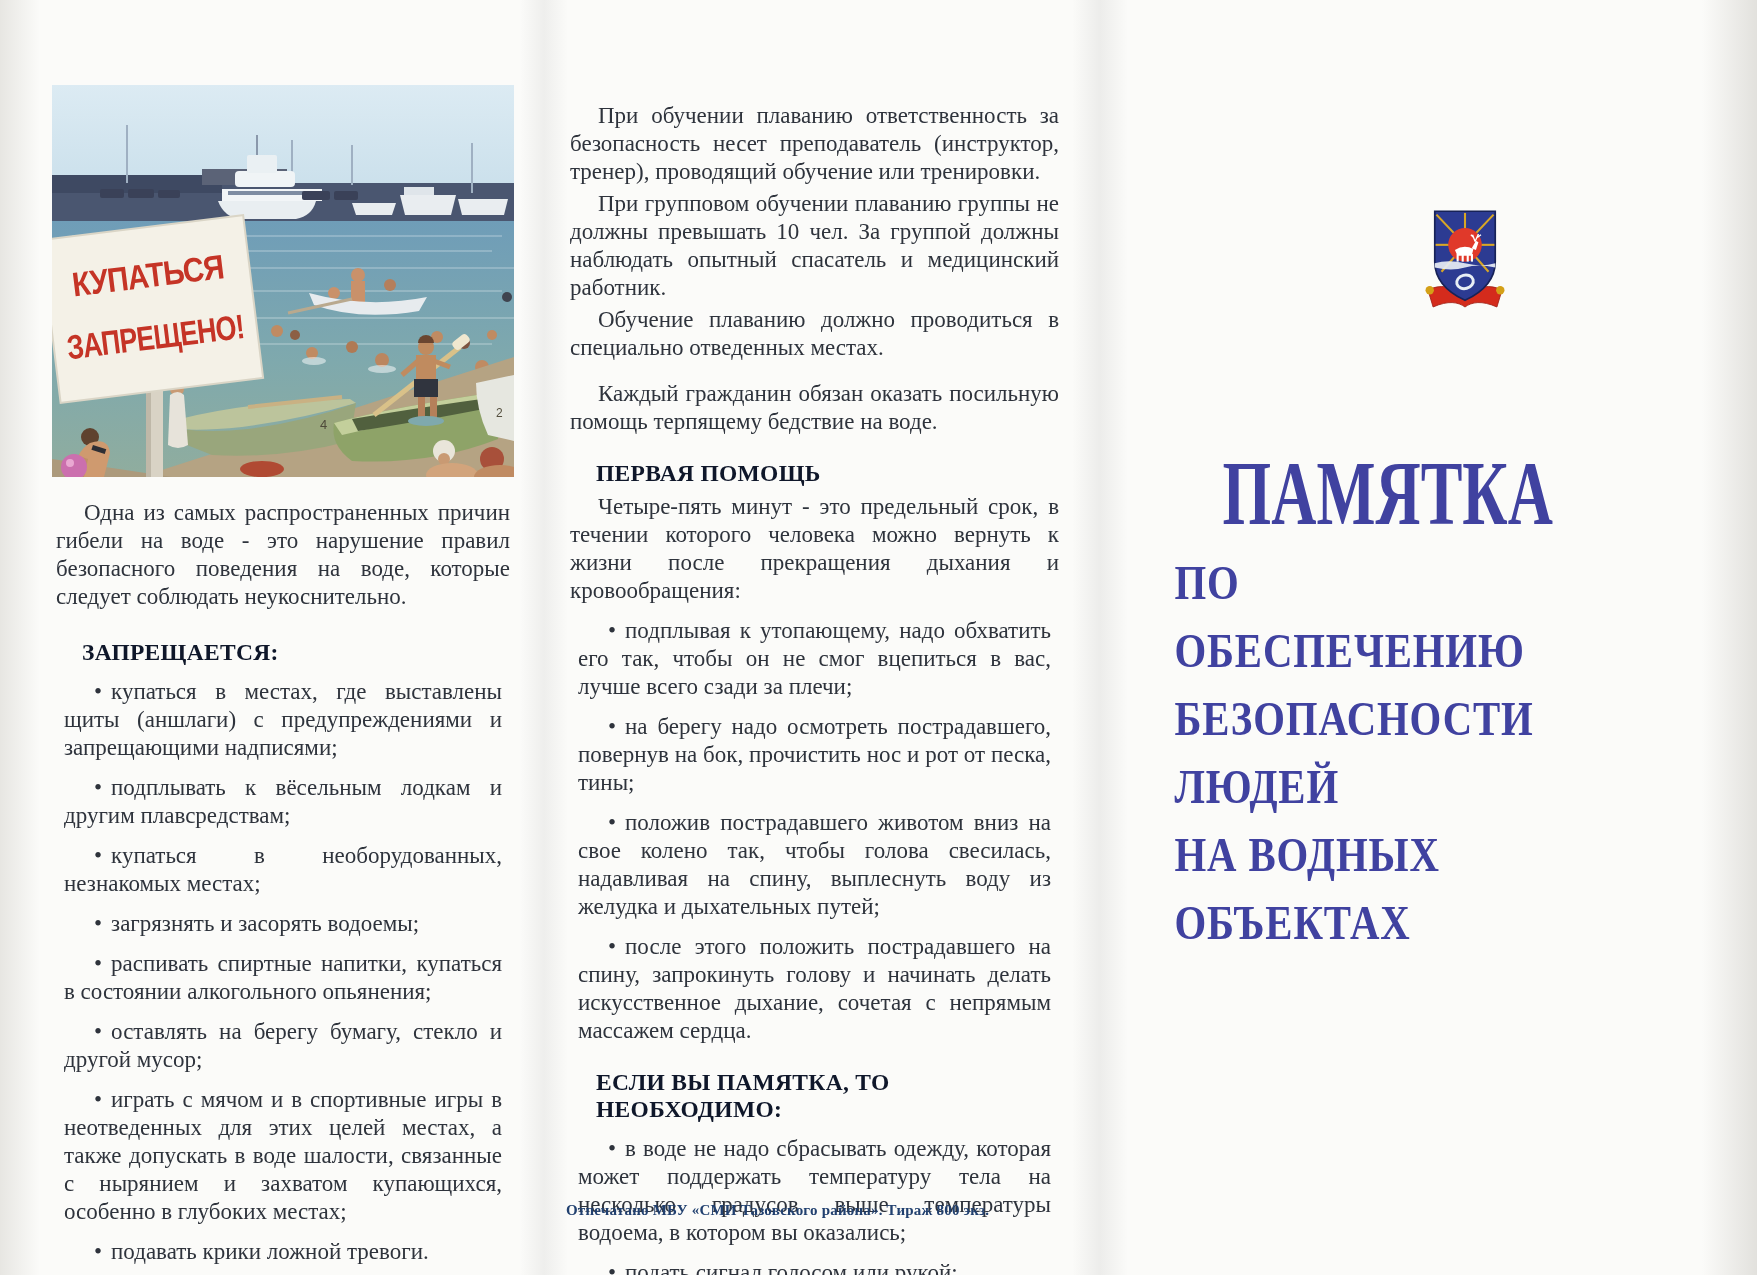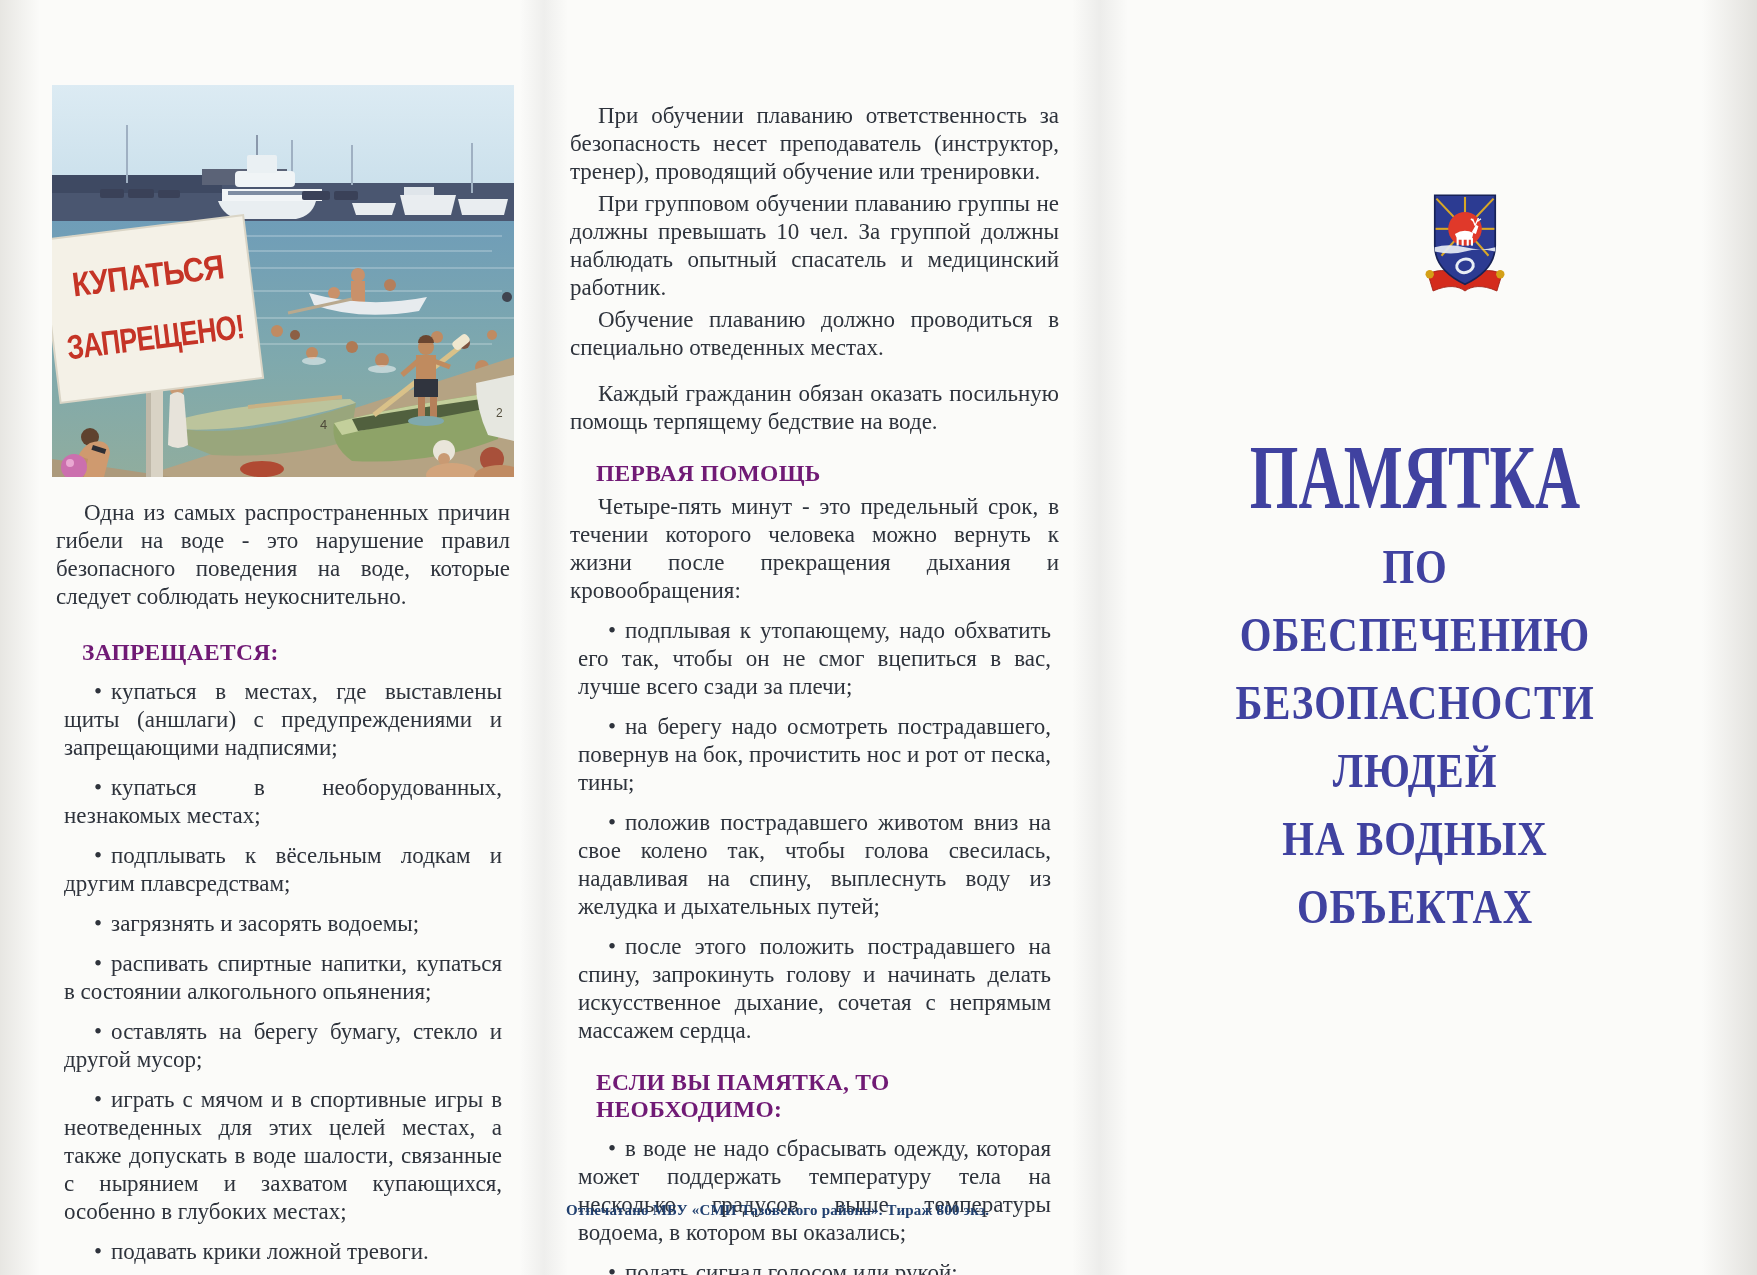--- a/index.html
+++ b/index.html
@@ -11,31 +11,31 @@
   .edge{position:absolute;top:0;height:100%;pointer-events:none}
   .edge-left{left:0;width:40px;background:linear-gradient(to right,#e7e6e2,rgba(231,230,226,0))}
   .edge-right{right:0;width:55px;background:linear-gradient(to left,#e2e1dd,rgba(226,225,221,0))}
   .fold{position:absolute;top:0;height:100%;pointer-events:none}
   .fold-1{left:520px;width:48px;background:linear-gradient(to right,rgba(90,90,90,0),rgba(90,90,90,.08),rgba(90,90,90,0))}
   .fold-2{left:1072px;width:56px;background:linear-gradient(to right,rgba(90,90,90,0),rgba(90,90,90,.09),rgba(90,90,90,0))}
 
   .col{position:absolute}
   .col-left{left:52px;top:85px;width:462px}
   .col-mid{left:566px;top:98px;width:497px}
-  .col-right{left:1132px;top:0;width:566px;text-align:center}
+  .col-right{left:1132px;top:16px;width:566px;}
 
   .photo{width:462px;height:392px;margin-bottom:22px;background:#cfe2ec;overflow:hidden}
   .photo svg{display:block}
 
   .para{font-size:23px;line-height:28px;text-align:justify;text-indent:28px;margin:4px}
   .li{font-size:23px;line-height:28px;text-align:justify;text-indent:30px;margin:12px}
   .dot{padding-right:9px}
   .mt18{margin-top:18px}
   .red-heading{
-    color:#701a75;font-size:23.5px;font-weight:bold;
+    color:#0f172a;font-size:23.5px;font-weight:bold;
     margin:24px 0 6px 30px;letter-spacing:.3px;text-align:left
   }
   .col-left .red-heading{margin-top:28px}
 
   .emblem{display:block;margin:190px 0 0 291px}
 
   .title{margin-top:122px;color:#4042a0;font-weight:bold}
   .title-line{transform-origin:50% 50%}
   .t1{font-size:92px;line-height:95px;transform:scaleX(.68);margin-bottom:8px}
   .tn{font-size:48px;line-height:68px;transform:scaleX(.85);letter-spacing:1px}
@@ -191,22 +191,22 @@
           <text x="100" y="202" text-anchor="middle" font-family="Liberation Sans, sans-serif" font-weight="bold" font-size="34" fill="#c53426" letter-spacing="-1" textLength="152" lengthAdjust="spacingAndGlyphs">КУПАТЬСЯ</text>
           <text x="100" y="264" text-anchor="middle" font-family="Liberation Sans, sans-serif" font-weight="bold" font-size="34" fill="#c53426" letter-spacing="-1" textLength="178" lengthAdjust="spacingAndGlyphs">ЗАПРЕЩЕНО!</text>
         </g>
       </svg>
     </div>
 
     <p class="para">Одна из самых распространенных причин гибели на воде - это нарушение правил безопасного поведения на воде, которые следует соблюдать неукоснительно.</p>
 
     <h2 class="red-heading">ЗАПРЕЩАЕТСЯ:</h2>
     <p class="li"><span class="dot">•</span><span>купаться в местах, где выставлены щиты (аншлаги) с предупреждениями и запрещающими надписями;</span></p>
+    <p class="li"><span class="dot">•</span><span>подплывать к вёсельным лодкам и другим плавсредствам;</span></p>
     <p class="li"><span class="dot">•</span><span>купаться в необорудованных, незнакомых местах;</span></p>
-    <p class="li"><span class="dot">•</span><span>подплывать к вёсельным лодкам и другим плавсредствам;</span></p>
     <p class="li"><span class="dot">•</span><span>загрязнять и засорять водоемы;</span></p>
     <p class="li"><span class="dot">•</span><span>распивать спиртные напитки, купаться в состоянии алкогольного опьянения;</span></p>
     <p class="li"><span class="dot">•</span><span>оставлять на берегу бумагу, стекло и другой мусор;</span></p>
     <p class="li"><span class="dot">•</span><span>играть с мячом и в спортивные игры в неотведенных для этих целей местах, а также допускать в воде шалости, связанные с нырянием и захватом купающихся, особенно в глубоких местах;</span></p>
     <p class="li"><span class="dot">•</span><span>подавать крики ложной тревоги.</span></p>
   </section>
 
   <section class="col col-mid">
     <p class="para">При обучении плаванию ответственность за безопасность несет преподаватель (инструктор, тренер), проводящий обучение или тренировки.</p>
     <p class="para">При групповом обучении плаванию группы не должны превышать 10 чел. За группой должны наблюдать опытный спасатель и медицинский работник.</p>

